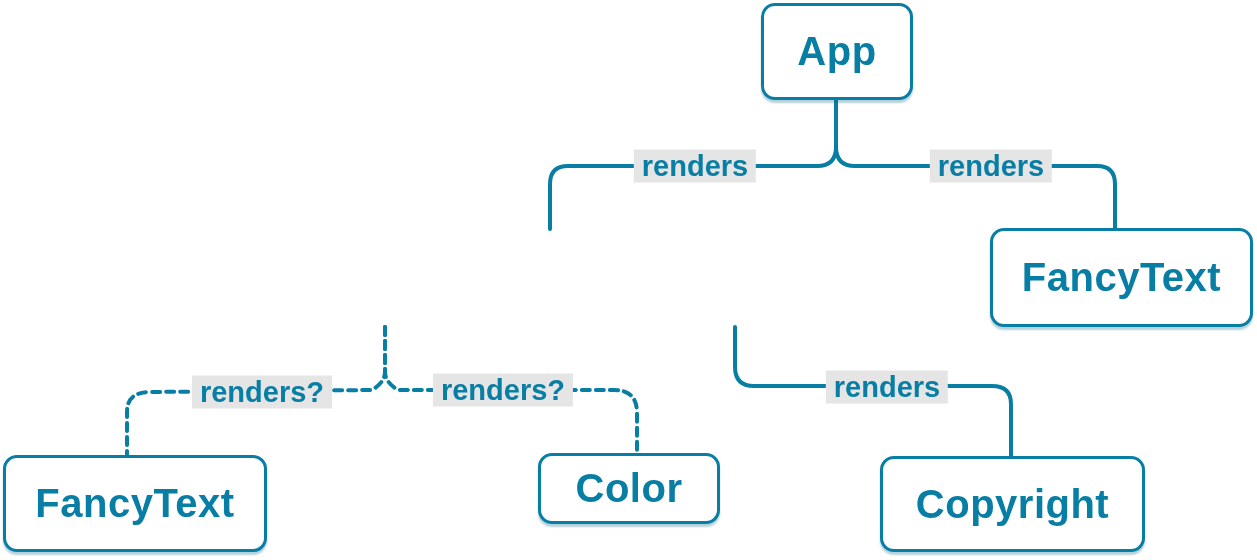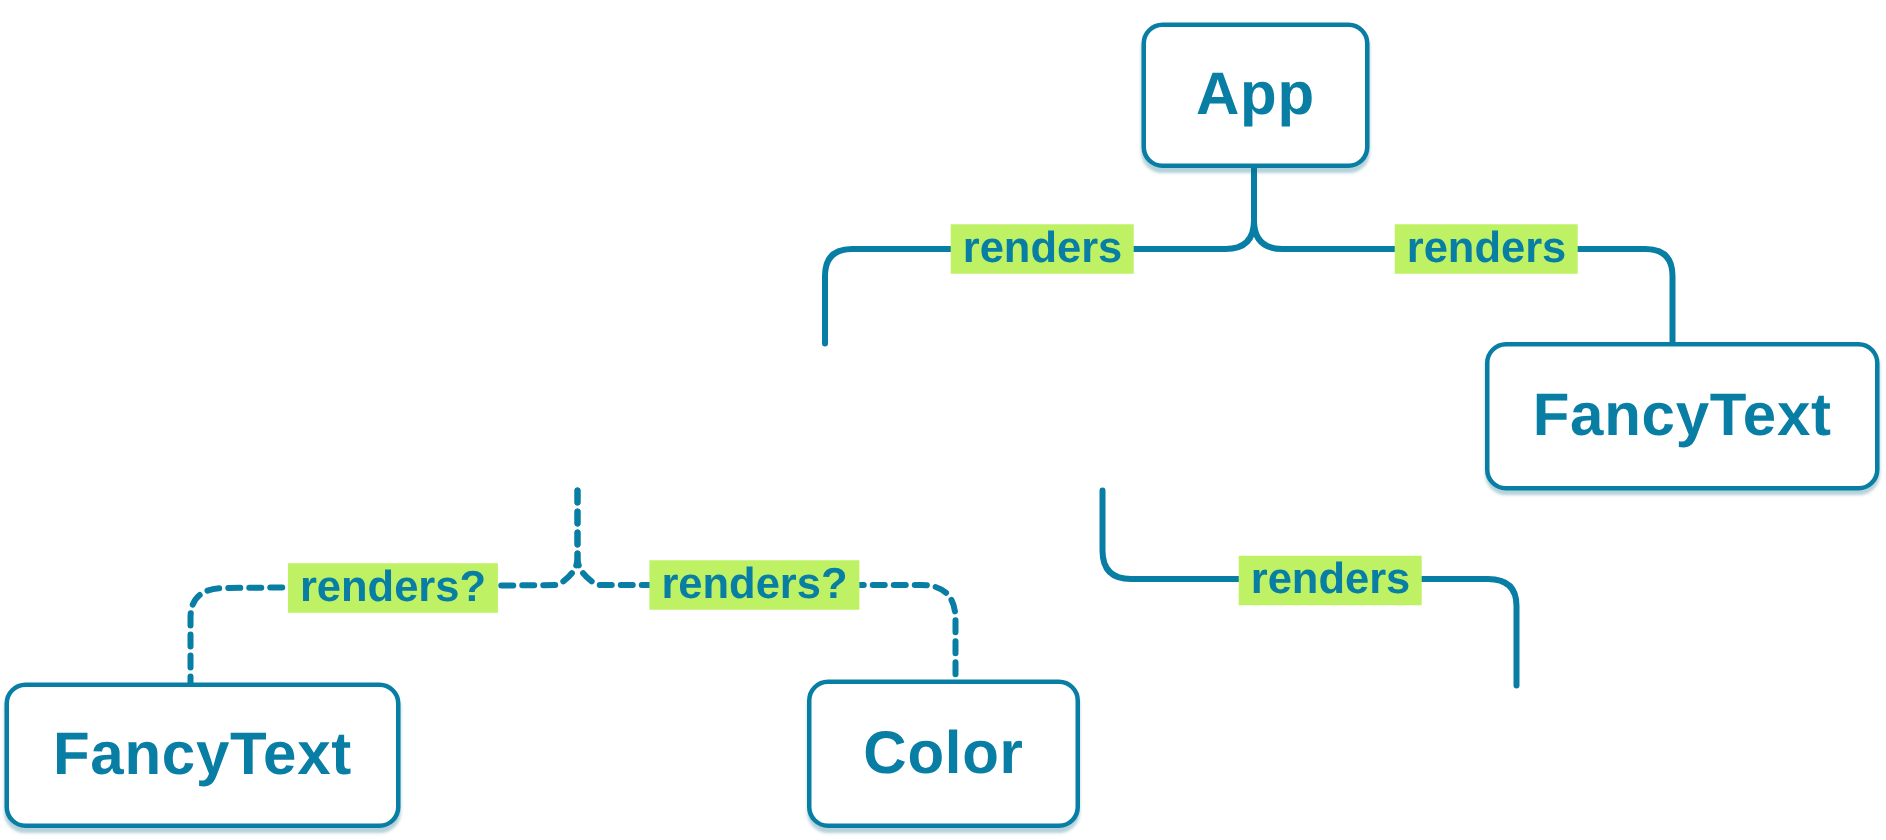--- a/index.html
+++ b/index.html
@@ -41,31 +41,31 @@
     display: flex;
     align-items: center;
     justify-content: center;
     color: var(--accent);
     font-size: 40px;
     font-weight: bold;
     letter-spacing: 0.5px;
     box-shadow: 0 3px 2px rgba(9, 104, 134, 0.30);
     white-space: nowrap;
   }
-  #node-app             { left: 761px; top: 15px;   width: 152px; height: 97px; }
+  #node-app             { left: 761px; top: 3px;   width: 152px; height: 97px; }
   #node-inspiration     { left: 333px; top: 228px; width: 462px; height: 100px; }
   #node-fancytext-top   { left: 990px; top: 228px; width: 263px; height: 99px; }
   #node-fancytext-bottom{ left: 3px;   top: 455px; width: 264px; height: 97px; }
-  #node-color           { left: 538px; top: 453px; width: 182px; height: 99px; }
+  #node-color           { left: 538px; top: 453px; width: 182px; height: 71px; }
   #node-copyright       { left: 880px; top: 456px; width: 265px; height: 96px; }
 
   .edge-label {
     position: absolute;
     transform: translate(-50%, -50%);
-    background: #bef264;
+    background: #e5e5e5;
     color: var(--accent);
     font-size: 29px;
     font-weight: bold;
     padding: 0 8px;
     white-space: nowrap;
   }
   .el-0 { left: 695px; top: 166px; }
   .el-1 { left: 991px; top: 166px; }
   .el-2 { left: 262px; top: 392px; }
   .el-3 { left: 503px; top: 390px; }
@@ -94,20 +94,23 @@
   </div>
 
   <div class="node" id="node-fancytext-bottom">
     <span>FancyText</span>
   </div>
 
   <div class="node" id="node-color">
     <span>Color</span>
   </div>
 
+  <div class="node" id="node-copyright">
+    <span>Copyright</span>
+  </div>
 
   <span class="edge-label el-0">renders</span>
   <span class="edge-label el-1">renders</span>
   <span class="edge-label el-2">renders?</span>
   <span class="edge-label el-3">renders?</span>
   <span class="edge-label el-4">renders</span>
 
 </div>
 
 </body></html>

